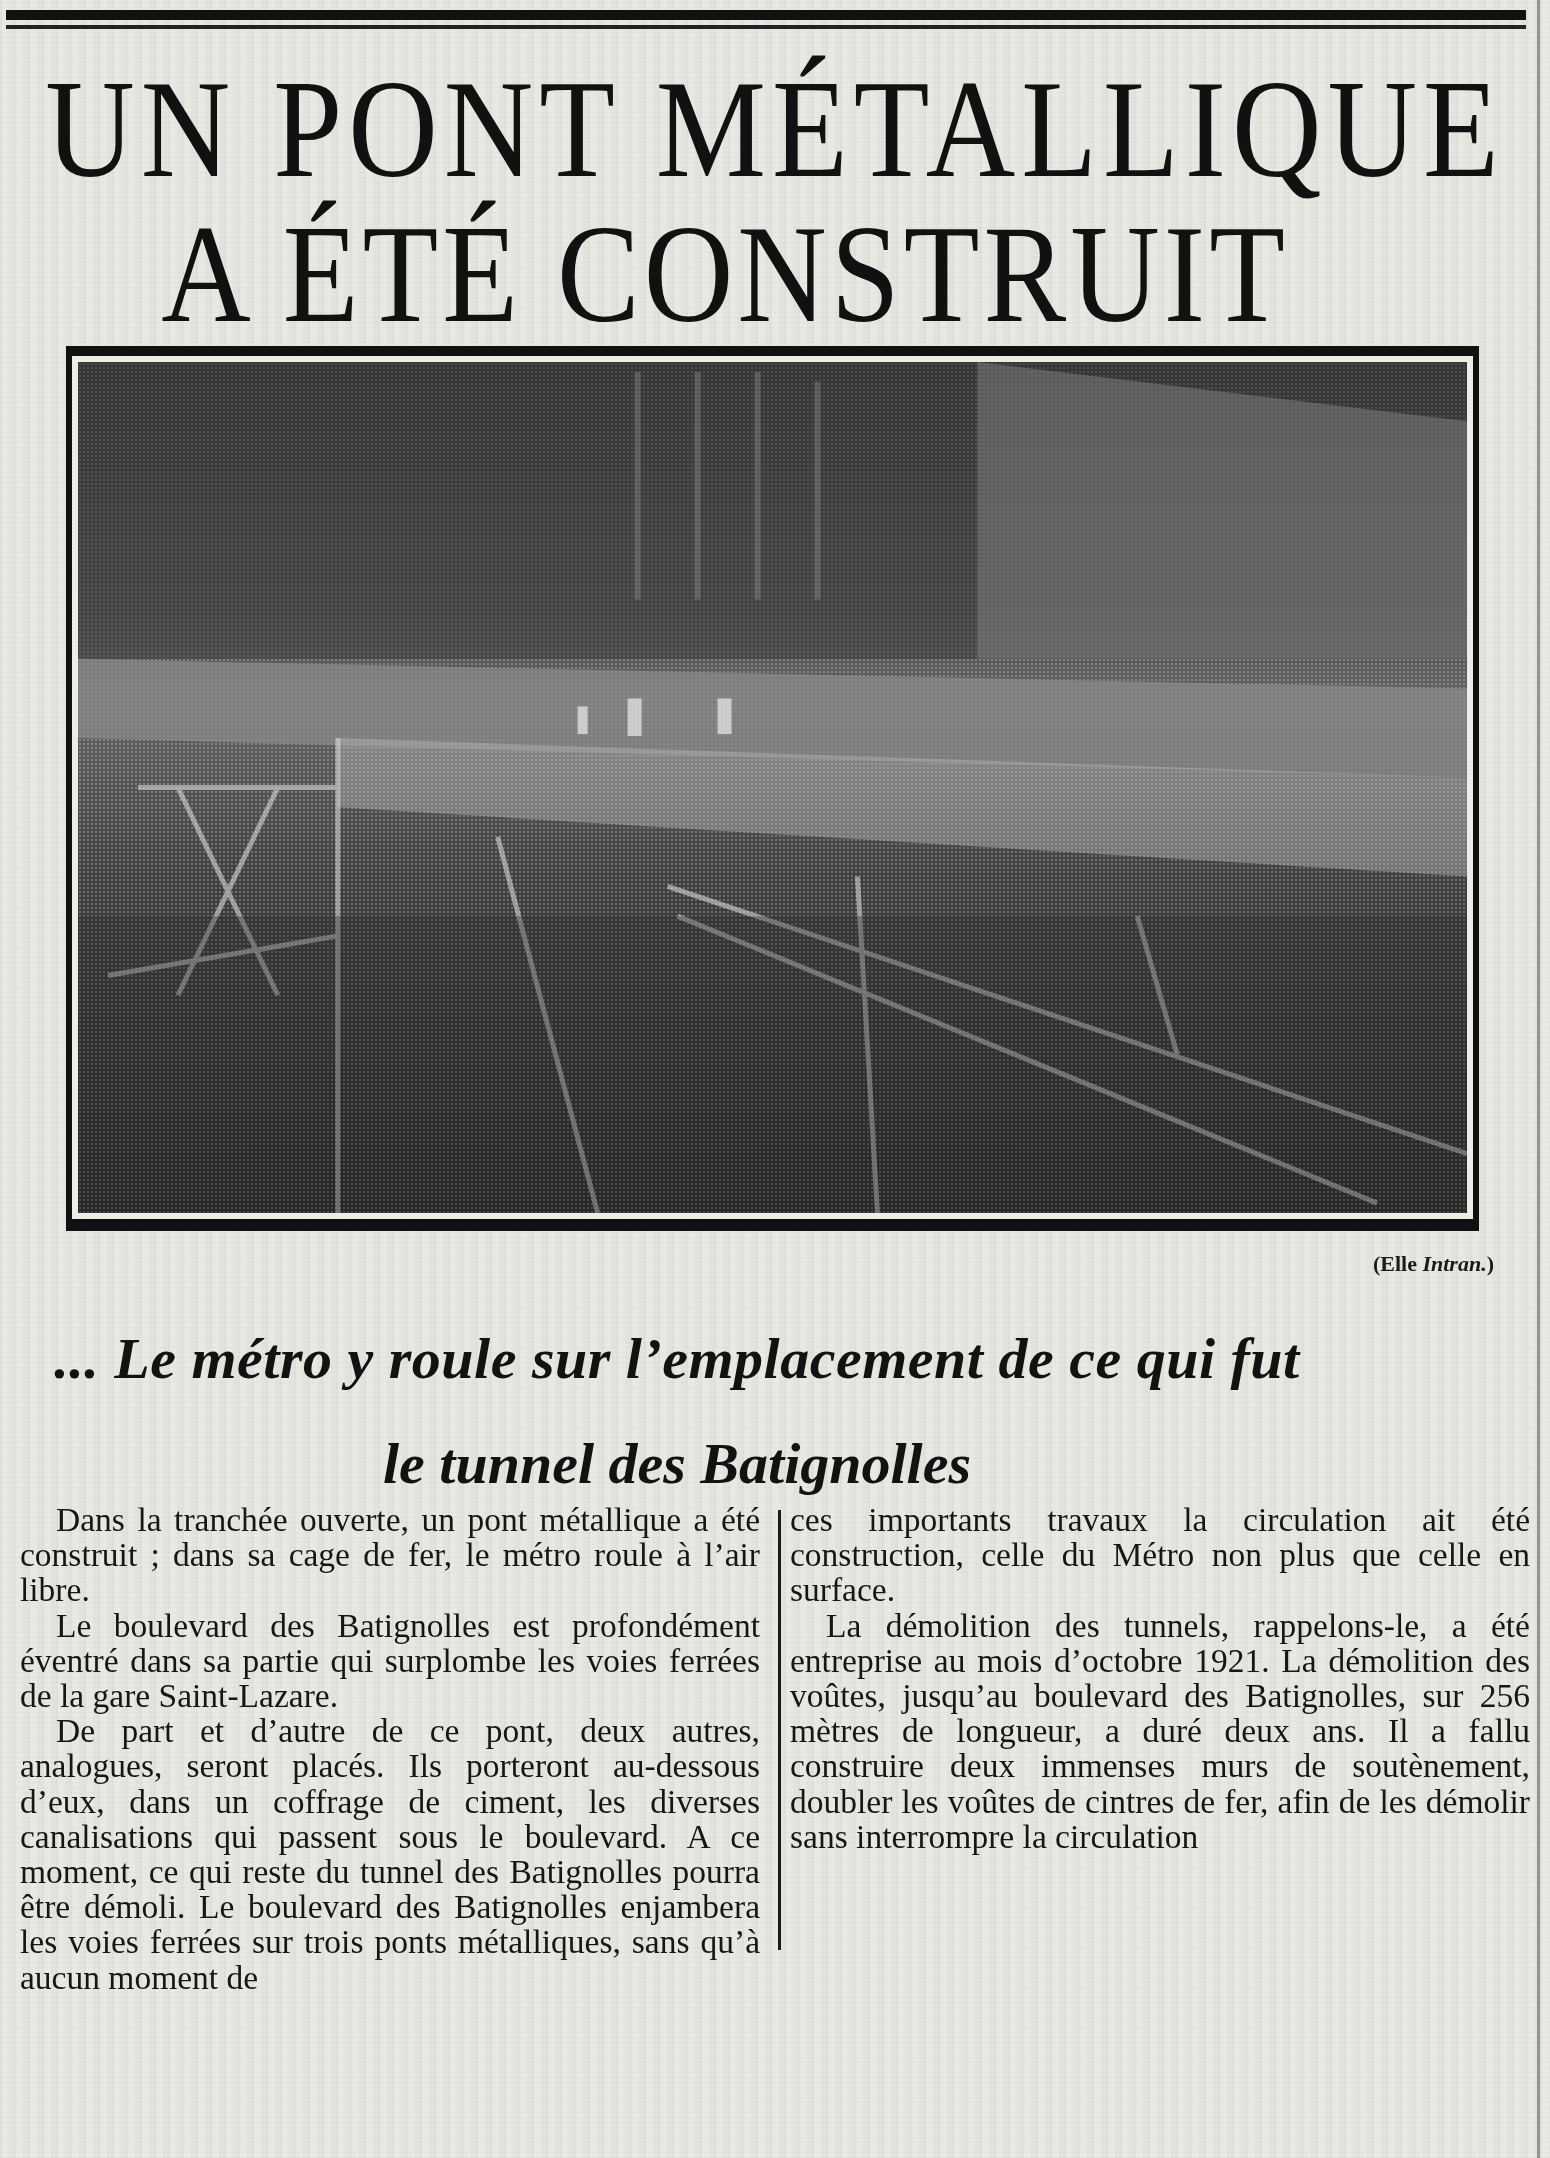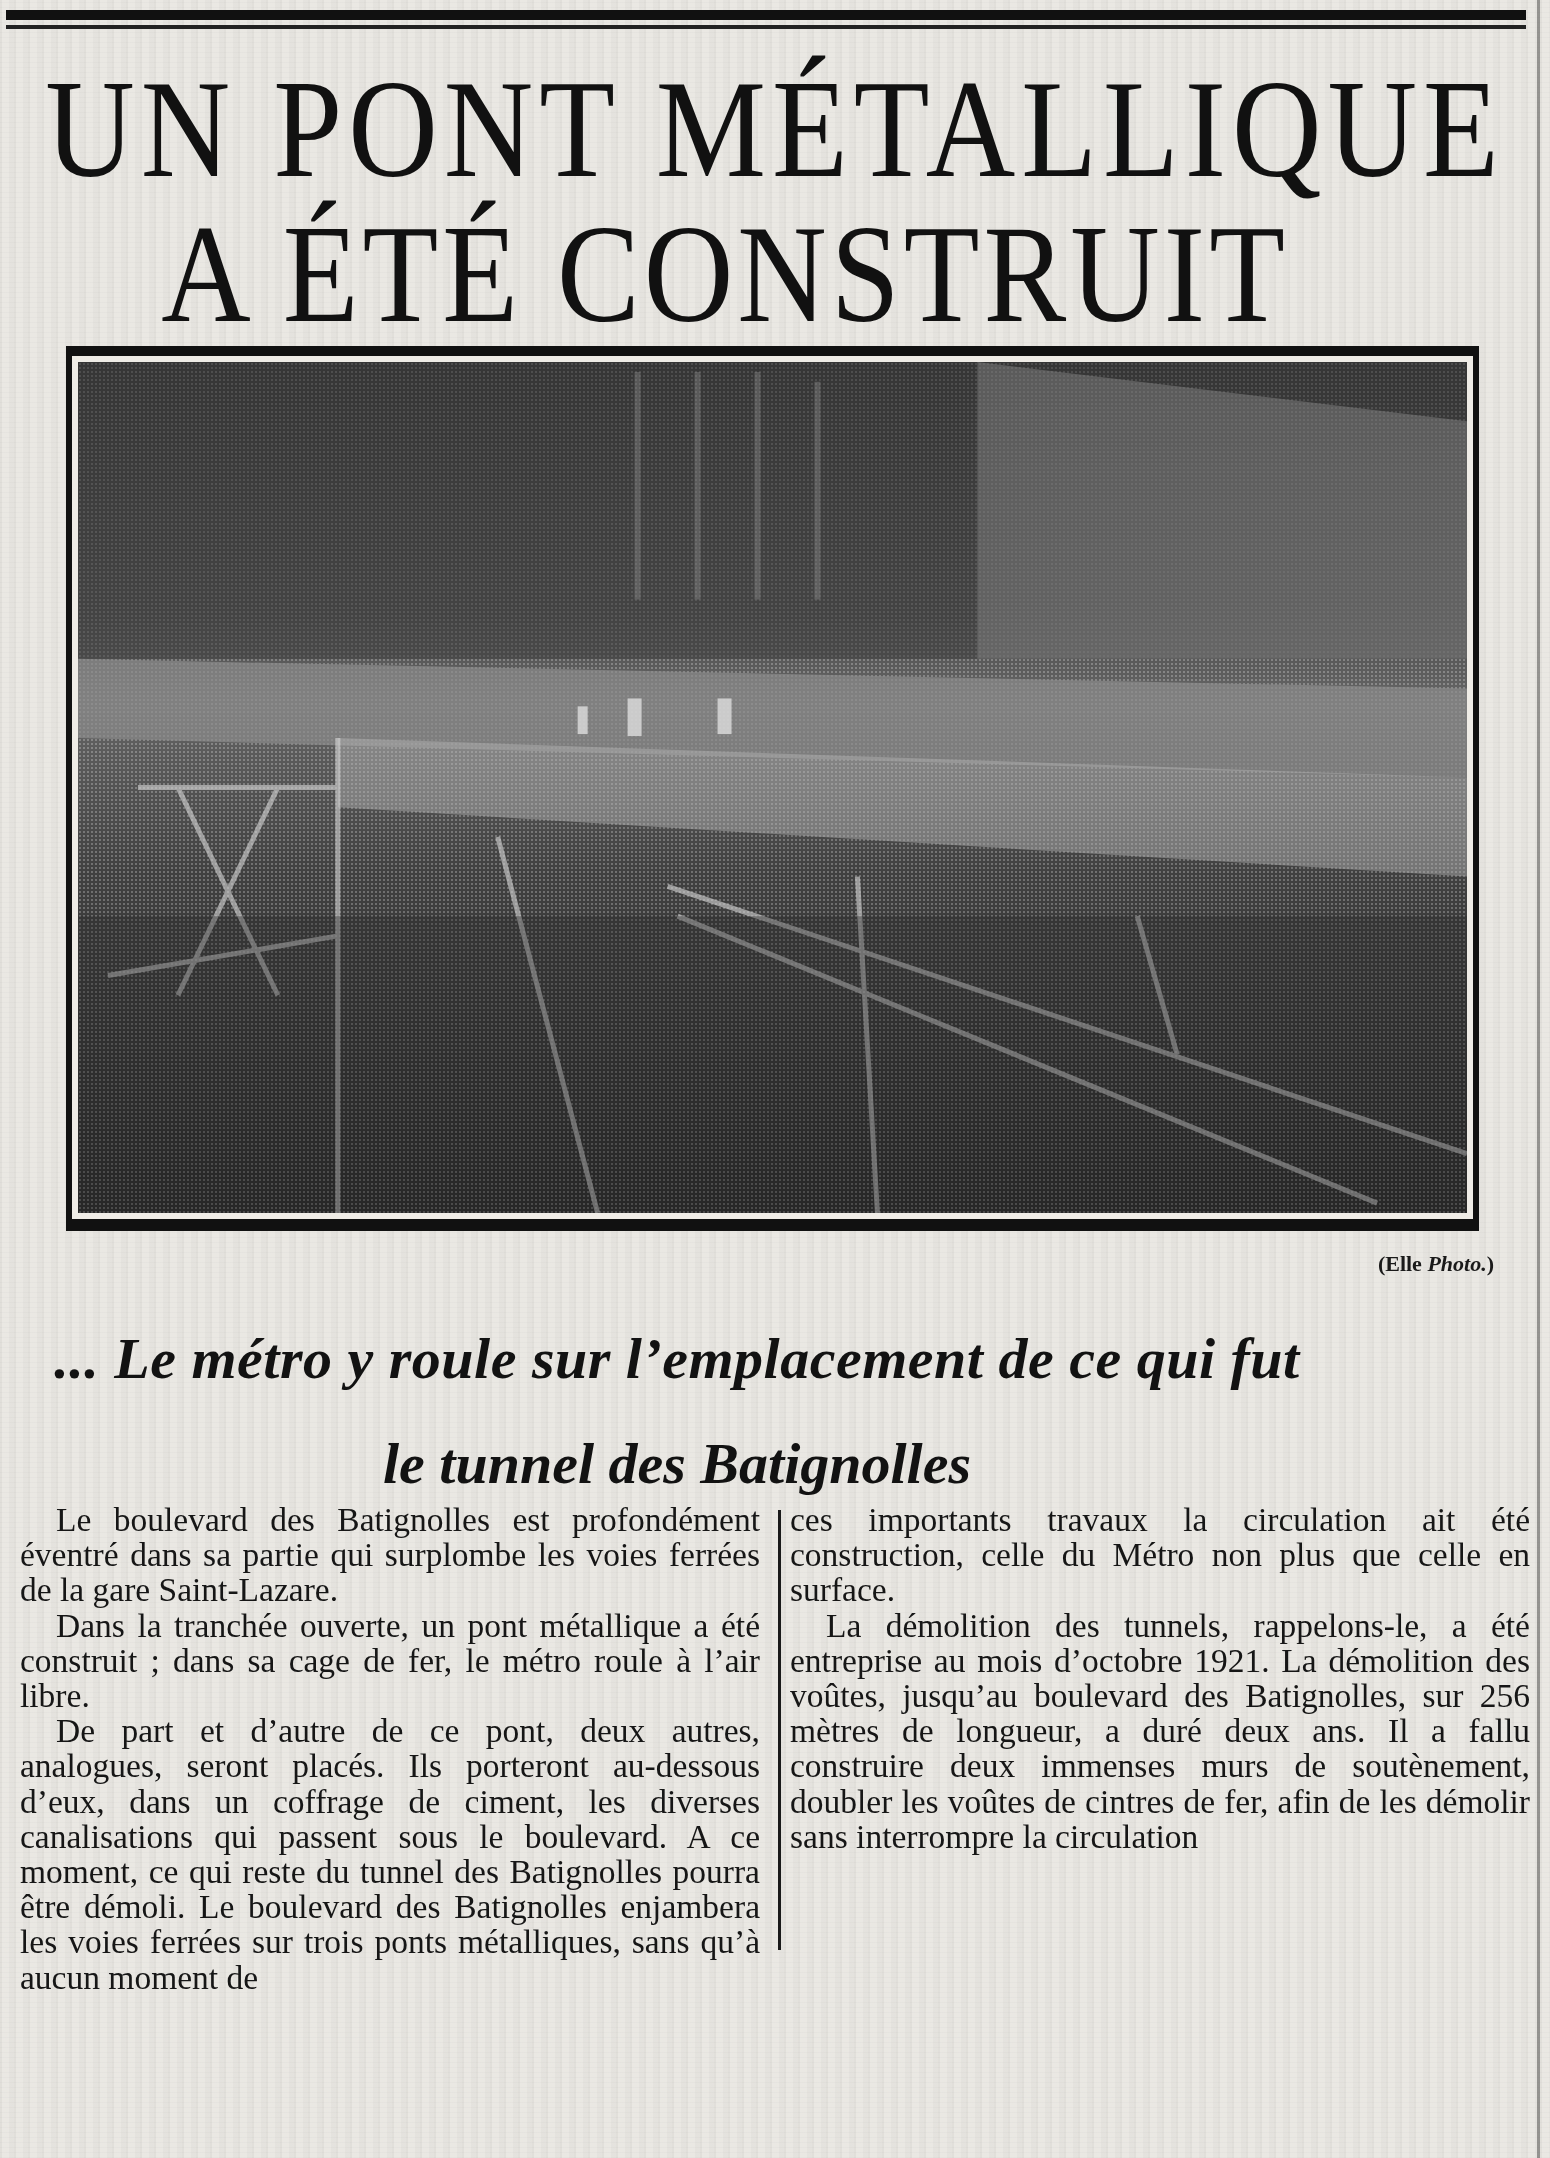--- a/index.html
+++ b/index.html
@@ -145,31 +145,31 @@
         <g fill="#e5e5e5" opacity="0.75">
           <rect x="550" y="340" width="14" height="38"></rect>
           <rect x="640" y="340" width="14" height="36"></rect>
           <rect x="500" y="348" width="10" height="28"></rect>
         </g>
         <rect x="0" y="560" width="1390" height="300" fill="#2a2a2a" opacity="0.35"></rect>
       </svg>
     </div>
   </div>
 
-  <div class="credit"><span>(Elle </span><i>Photo.</i><span>)</span></div>
+  <div class="credit"><span>(Elle </span><i>Intran.</i><span>)</span></div>
 
   <h2 class="subhead" style="margin:0;">
     <span class="s1">... Le métro y roule sur l’emplacement de ce qui fut</span>
     <span class="s2">le tunnel des Batignolles</span>
   </h2>
 
   <div class="columns">
     <div class="col left">
+      <p class="indent">Dans la tranchée ouverte, un pont métallique a été construit ; dans sa cage de fer, le métro roule à l’air libre.</p>
       <p class="indent">Le boulevard des Batignolles est profondément éventré dans sa partie qui surplombe les voies ferrées de la gare Saint-Lazare.</p>
-      <p class="indent">Dans la tranchée ouverte, un pont métallique a été construit ; dans sa cage de fer, le métro roule à l’air libre.</p>
       <p class="indent">De part et d’autre de ce pont, deux autres, analogues, seront placés. Ils porteront au-dessous d’eux, dans un coffrage de ciment, les diverses canalisations qui passent sous le boulevard. A ce moment, ce qui reste du tunnel des Batignolles pourra être démoli. Le boulevard des Batignolles enjambera les voies ferrées sur trois ponts métalliques, sans qu’à aucun moment de</p>
     </div>
     <div class="divider"></div>
     <div class="col right">
       <p>ces importants travaux la circulation ait été construction, celle du Métro non plus que celle en surface.</p>
       <p class="indent">La démolition des tunnels, rappelons-le, a été entreprise au mois d’octobre 1921. La démolition des voûtes, jusqu’au boulevard des Batignolles, sur 256 mètres de longueur, a duré deux ans. Il a fallu construire deux immenses murs de soutènement, doubler les voûtes de cintres de fer, afin de les démolir sans interrompre la circulation</p>
     </div>
   </div>
 </div>
 

